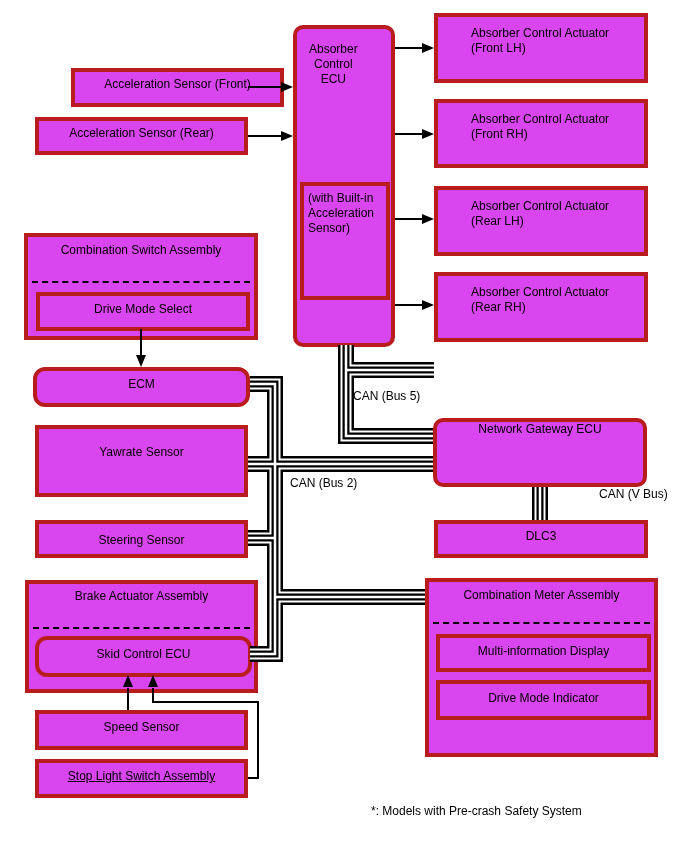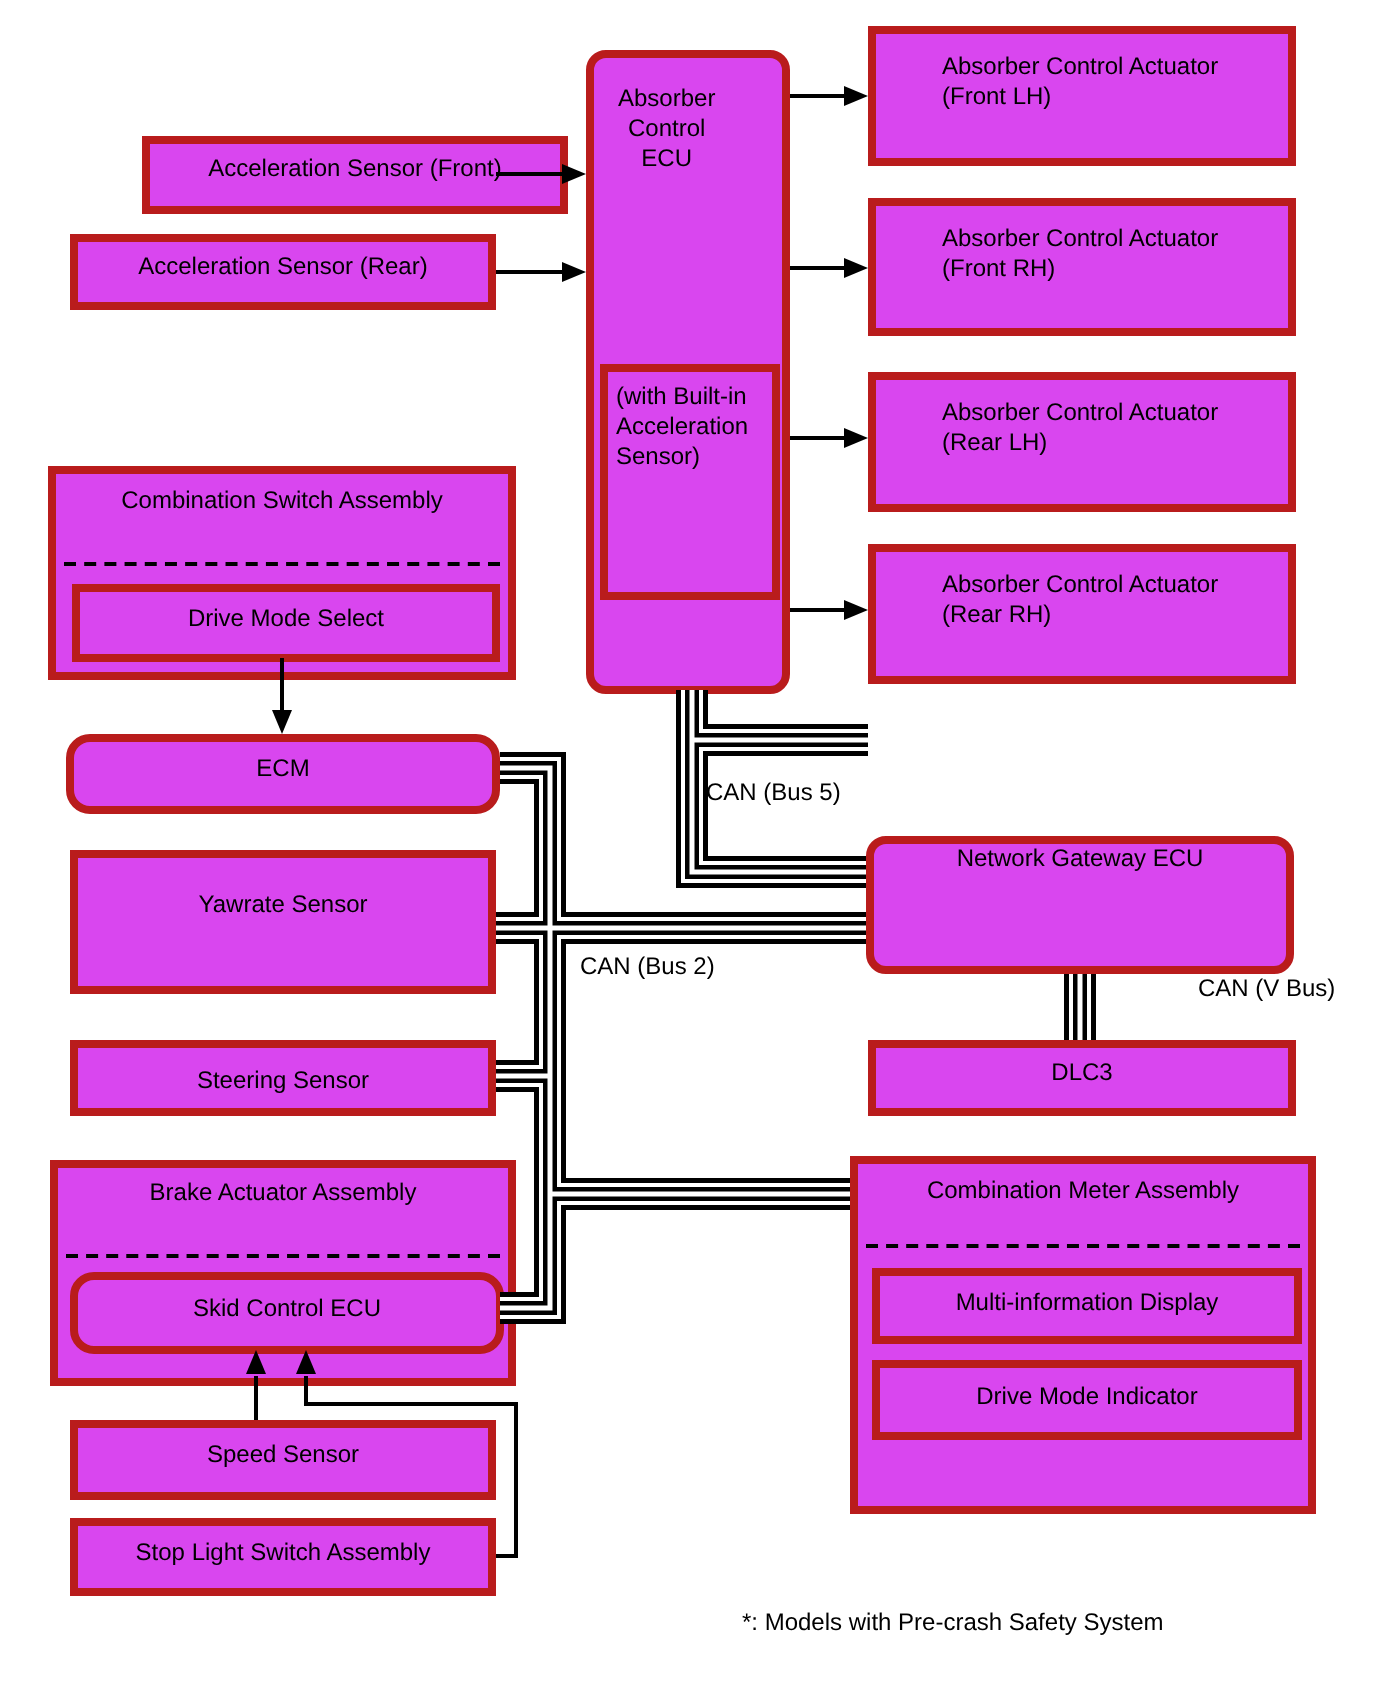--- a/index.html
+++ b/index.html
@@ -28,21 +28,21 @@
   #comb-switch .dash { top:44px; }
   #drive-mode  { left:8px; top:55px; width:214px; height:39px; padding-top:6px; position:absolute; }
   #ecm         { left:33px; top:367px; width:217px; height:40px; padding-top:6px; border-radius:12px; }
   #yawrate     { left:35px; top:425px; width:213px; height:72px; padding-top:16px; }
   #steering    { left:35px; top:520px; width:213px; height:38px; padding-top:9px; }
   #brake-assy  { left:25px; top:580px; width:233px; height:113px; }
   #brake-assy .title { top:5px; }
   #brake-assy .dash { top:43px; }
   #skid-ecu    { left:6px; top:52px; width:217px; height:41px; padding-top:7px; border-radius:12px; position:absolute; }
   #speed       { left:35px; top:710px; width:213px; height:40px; padding-top:6px; }
-  #stoplight   { left:35px; top:759px; width:213px; height:39px; padding-top:6px; }
+  #stoplight   { left:35px; top:759px; width:213px; height:39px; padding-top:6px;text-decoration:underline; }
 
   
   #absorber-ecu { left:293px; top:25px; width:102px; height:322px; border-radius:10px; }
   #absorber-ecu .ecu-title { position:absolute; left:12px; top:13px; text-align:center; white-space:pre-line; }
   #builtin      { left:3px; top:153px; width:90px; height:118px; padding:5px 2px 0 4px; text-align:left; position:absolute; }
 
   
   .act { padding-top:9px; padding-left:33px; text-align:left; }
   #act-flh { left:434px; top:13px;  width:214px; height:70px; }
   #act-frh { left:434px; top:99px;  width:214px; height:69px; }

